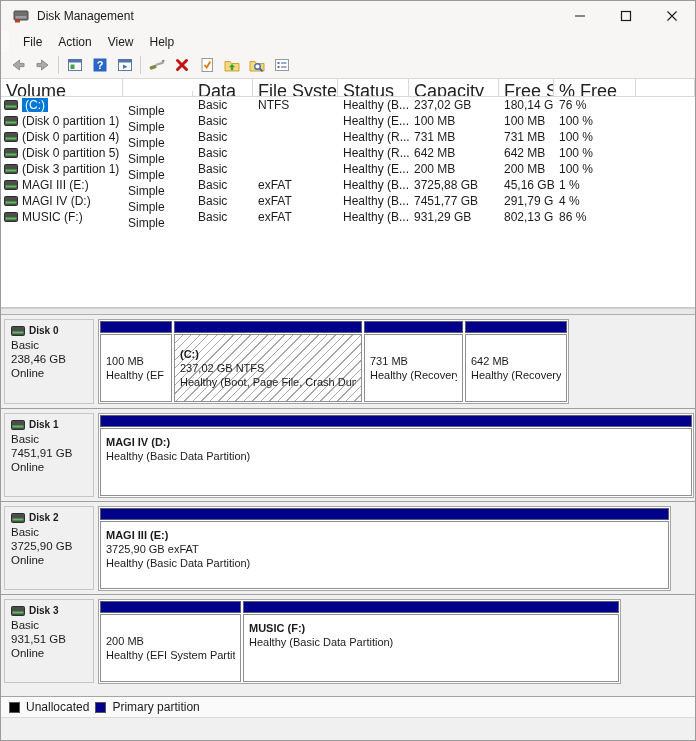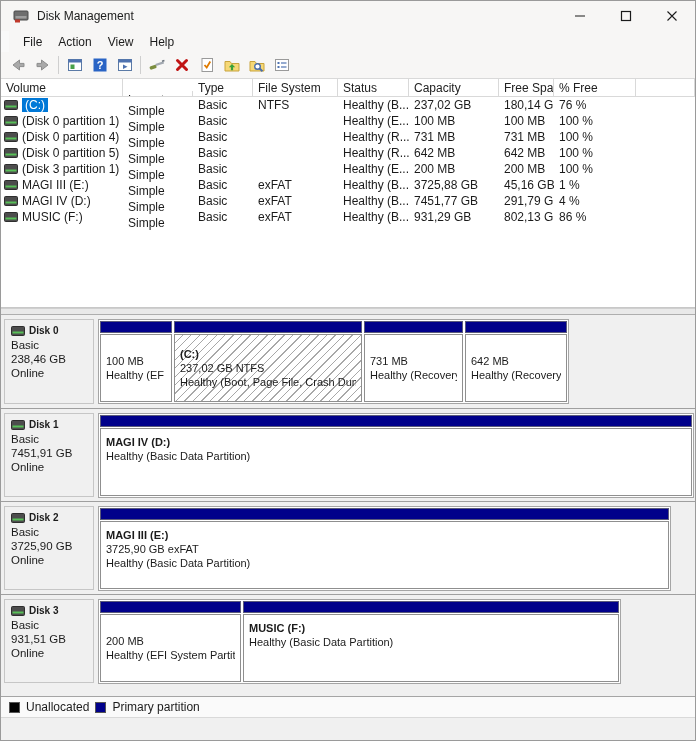--- a/index.html
+++ b/index.html
@@ -19,21 +19,21 @@
   .menu-item { padding:2px 8px; cursor:default; }
 
   
   .toolbar { height:27px; display:flex; align-items:center; padding-left:4px; background:#f7f6f5; border-bottom:1px solid #d9d9d9; flex:0 0 auto; }
   .tb-btn { width:25px; height:23px; display:flex; align-items:center; justify-content:center; border-radius:2px; }
   .tb-sep { width:1px; height:18px; background:#cfcfcf; margin:0 3px; }
 
   
   .volume-pane { height:229px; background:#fff; overflow:hidden; flex:0 0 auto; border-bottom:1px solid #c8c8c8; }
   .vh { display:flex; height:18px; border-bottom:1px solid #d9d9d9; background:#fff; }
-  .hc { border-right:1px solid #d9d9d9; padding:2px 0 0 5px; font-size:12px; color:#222; white-space:nowrap; overflow:hidden; }
+  .hc { border-right:1px solid #d9d9d9; padding:2px 0 0 5px; font-size:18px; color:#222; white-space:nowrap; overflow:hidden; }
   .c0{width:122px;} .c1{width:70px;margin-top:12px;} .c2{width:60px;} .c3{width:85px;} .c4{width:71px;} .c5{width:90px;} .c6{width:55px;} .c7{width:82px;} .c8{flex:1;}
   .vrow { display:flex; height:16px; align-items:center; }
   .cell { padding-left:5px; white-space:nowrap; overflow:hidden; font-size:12px; }
   .volcell { display:flex; align-items:center; gap:4px; padding-left:3px; }
   .selhl { background:#0078d7; color:#fff; padding:0 3px; }
   .dicon { display:flex; flex:0 0 auto; }
 
   
   .splitter { height:7px; background:#e9e9e9; border-top:1px solid #cfcfcf; border-bottom:1px solid #aeaeae; flex:0 0 auto; }
 
@@ -174,21 +174,21 @@
           <rect x="4.5" y="10" width="2" height="2" fill="#4f72b0"></rect>
           <line x1="8" y1="11" x2="13.5" y2="11" stroke="#4f72b0" stroke-width="1.2"></line>
         </svg>
     </div>
   </div>
 
   <div class="volume-pane">
     <div class="vh">
       <div class="hc c0">Volume</div>
       <div class="hc c1">Layout</div>
-      <div class="hc c2">Type</div>
+      <div class="hc c2">Data</div>
       <div class="hc c3">File System</div>
       <div class="hc c4">Status</div>
       <div class="hc c5">Capacity</div>
       <div class="hc c6">Free Spa...</div>
       <div class="hc c7">% Free</div>
       <div class="hc c8"></div>
     </div>
 
     <div class="vrow">
       <div class="cell c0 volcell">

